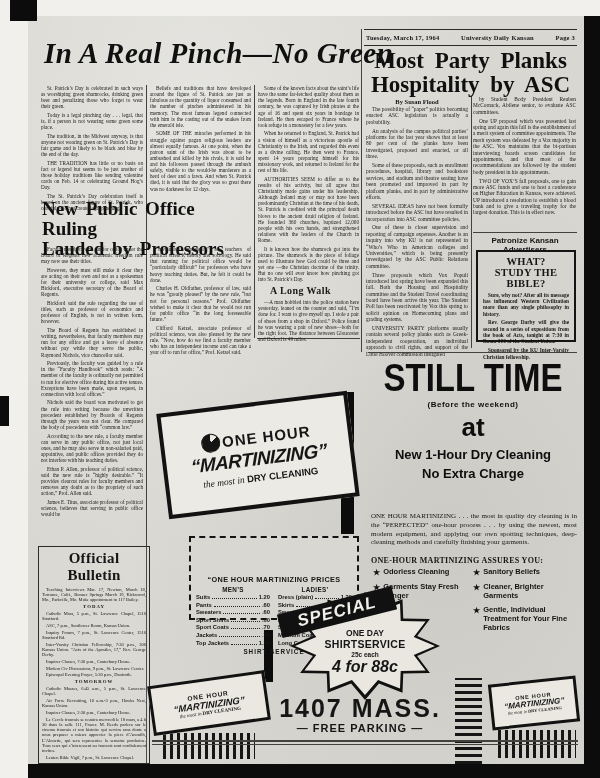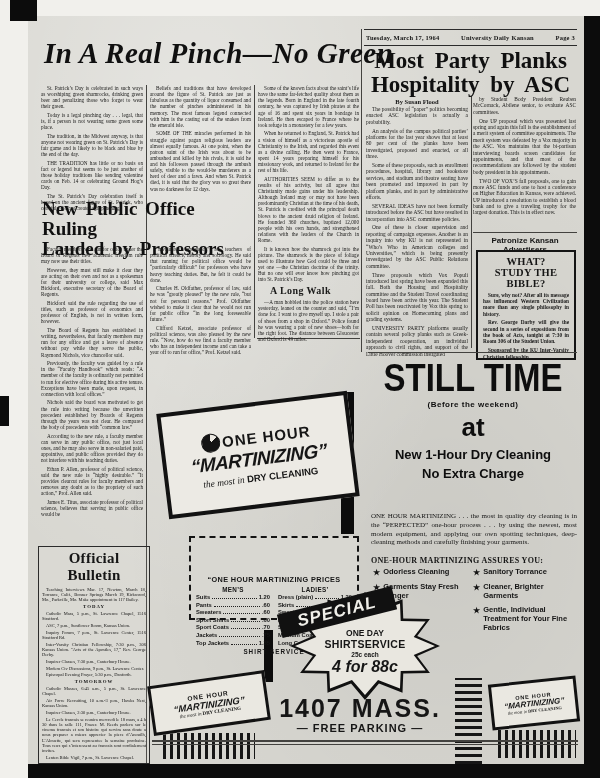--- a/index.html
+++ b/index.html
@@ -31,21 +31,21 @@
 
   .bulletin { position:absolute; left:38px; top:546px; width:112px; height:218px;
     border:1px solid #2b2b2b; padding:2px 3px; overflow:hidden; background:rgba(255,255,255,.06); }
   .bulletin-title { font-weight:bold; font-size:15px; text-align:center; margin:1px 0 3px; letter-spacing:.3px; }
   .bulletin p { font-size:4.5px; line-height:1.16; text-align:justify; margin-bottom:1.5px; text-indent:4px; }
   .bulletin p.bhead { text-align:center; font-weight:bold; text-indent:0; letter-spacing:1px; font-size:4.8px; }
 
   .patronize { position:absolute; left:470px; top:236px; width:110px; text-align:center;
     font-family:"Liberation Sans", sans-serif; font-weight:bold; font-size:8px; }
 
-  .bible { position:absolute; left:476px; top:250px; width:100px; height:110px;
+  .bible { position:absolute; left:476px; top:250px; width:100px; height:92px;
     border:2px solid #141414; padding:4px 5px; }
   .bible h4 { text-align:center; font-size:10.5px; letter-spacing:.3px; }
   .bible p { font-size:5.3px; line-height:1.2; text-align:justify; text-indent:5px; font-weight:bold; margin-top:2.5px; }
   .st { position:absolute; left:368px; top:356px; width:210px; text-align:center;
     font-family:"Liberation Sans", sans-serif; font-weight:bold; color:#0e0e0e; }
   .st-title { font-size:33px; letter-spacing:0; transform:scaleY(1.15); transform-origin:top; }
   .st-sub { font-size:8px; margin-top:6px; letter-spacing:.5px; }
   .st-at { font-size:26px; margin-top:3px; }
   .st-addr { font-size:28px; margin-top:1px; }
   .st-across { font-size:8px; margin-top:3px; }
@@ -237,21 +237,21 @@
       <span>Odorless Cleaning</span>
     </div>
     <div class="benefit">
       <span class="star">★</span>
       <span>Garments Stay Fresh Longer</span>
     </div>
   </div>
   <div style="width:104px">
     <div class="benefit">
       <span class="star">★</span>
-      <span>Sanitory Torrance</span>
+      <span>Sanitory Beliefs</span>
     </div>
     <div class="benefit">
       <span class="star">★</span>
       <span>Cleaner, Brighter Garments</span>
     </div>
     <div class="benefit">
       <span class="star">★</span>
       <span>Gentle, Individual Treatment for Your Fine Fabrics</span>
     </div>
   </div>

